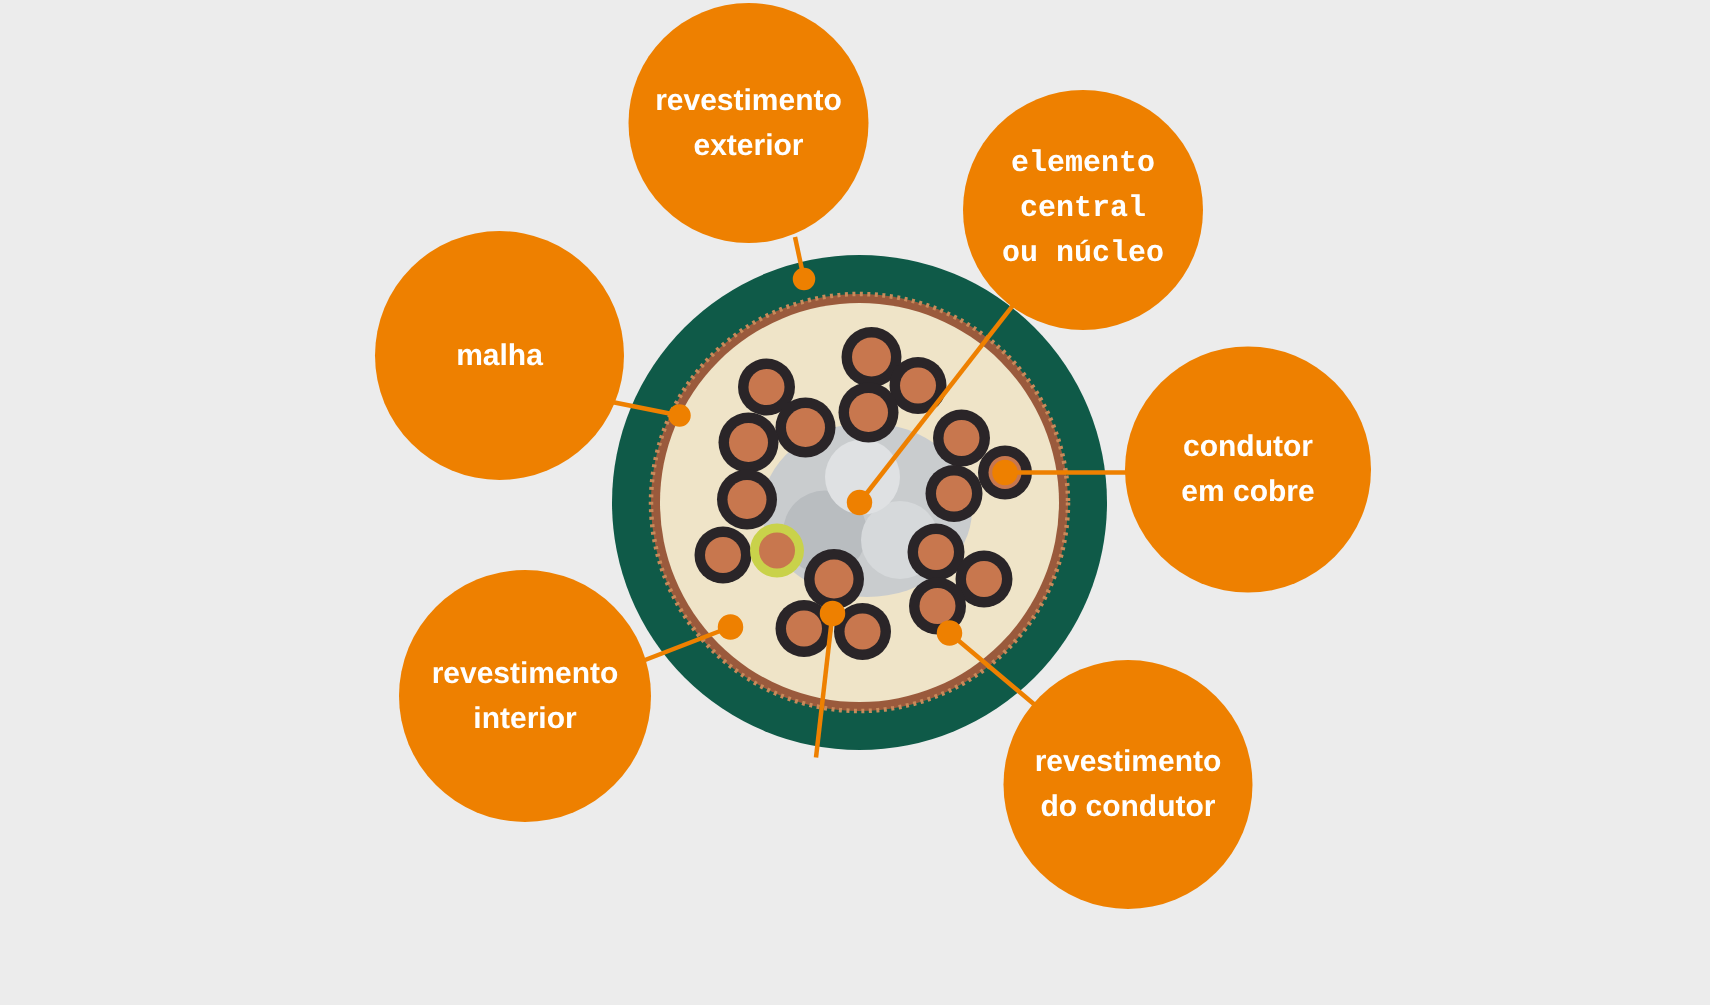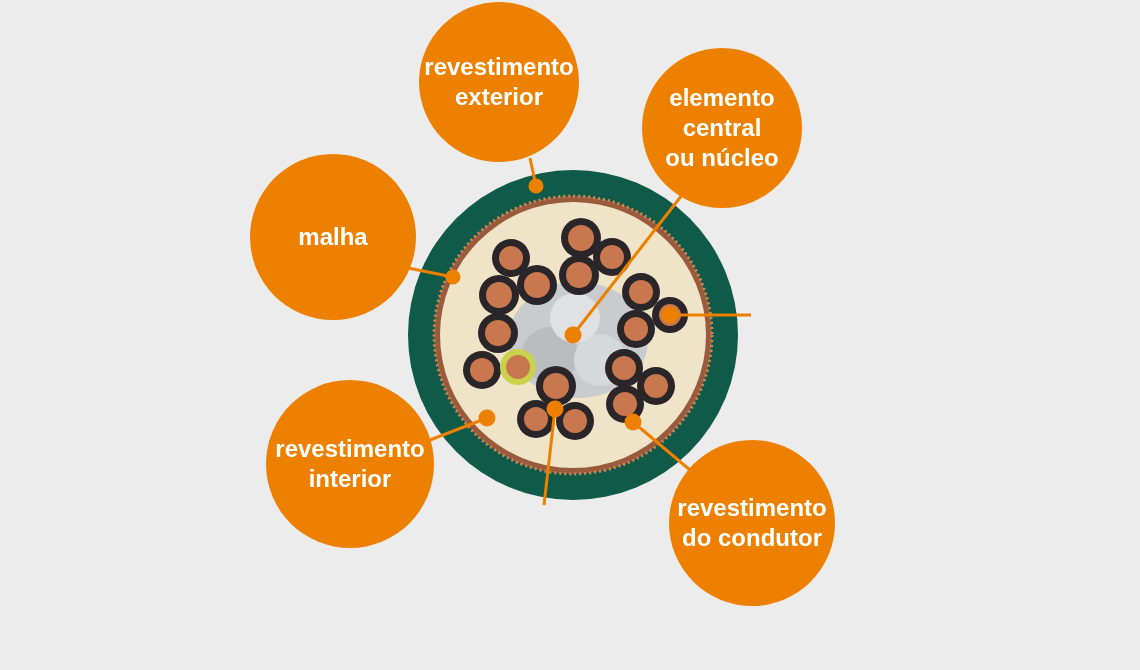--- a/index.html
+++ b/index.html
@@ -1,18 +1,18 @@
 <!DOCTYPE html>
 <html><head>
 <meta charset="utf-8">
 <style>
   html,body{margin:0;padding:0;}
   body{width:1140px;height:670px;background:#ececec;position:relative;overflow:hidden;font-family:"Liberation Sans",sans-serif;}
   #stage{position:absolute;left:0;top:0;width:1140px;height:670px;}
-  .bubble{position:absolute;border-radius:50%;background:#ee8000;display:flex;align-items:center;justify-content:center;text-align:center;color:#fff;font-weight:bold;font-size:24px;line-height:30px;}
+  .bubble{position:absolute;border-radius:50%;background:#ee8000;display:flex;align-items:center;justify-content:center;text-align:center;color:#fff;font-weight:bold;font-size:20px;line-height:30px;}
   .bubble span{display:block;white-space:pre-line;}
 </style>
 </head>
 <body>
 
 <div id="stage">
   <svg width="1140" height="670" style="position:absolute;left:0;top:0">
 
     <circle cx="573" cy="335" r="165" fill="#0f5a48"></circle>
 
@@ -86,27 +86,31 @@
         <circle cx="633" cy="422" r="7"></circle>
       <line x1="544" y1="505" x2="555" y2="409"></line>
         <circle cx="555" cy="409" r="7"></circle>
     </g>
   </svg>
 
   <div class="bubble" style="left:419px;top:2px;width:160px;height:160px;">
     <span>revestimento
 exterior</span>
   </div>
-  <div class="bubble" style="left:642px;top:48px;width:160px;height:160px;">
+  <div class="bubble" style="left:642px;top:60px;width:160px;height:160px;font-family:Liberation Mono, monospace;">
     <span>elemento
 central
 ou núcleo</span>
   </div>
   <div class="bubble" style="left:250px;top:154px;width:166px;height:166px;">
     <span>malha</span>
+  </div>
+  <div class="bubble" style="left:750px;top:231px;width:164px;height:164px;">
+    <span>condutor
+em cobre</span>
   </div>
   <div class="bubble" style="left:266px;top:380px;width:168px;height:168px;">
     <span>revestimento
 interior</span>
   </div>
   <div class="bubble" style="left:669px;top:440px;width:166px;height:166px;">
     <span>revestimento
 do condutor</span>
   </div>
 </div>

